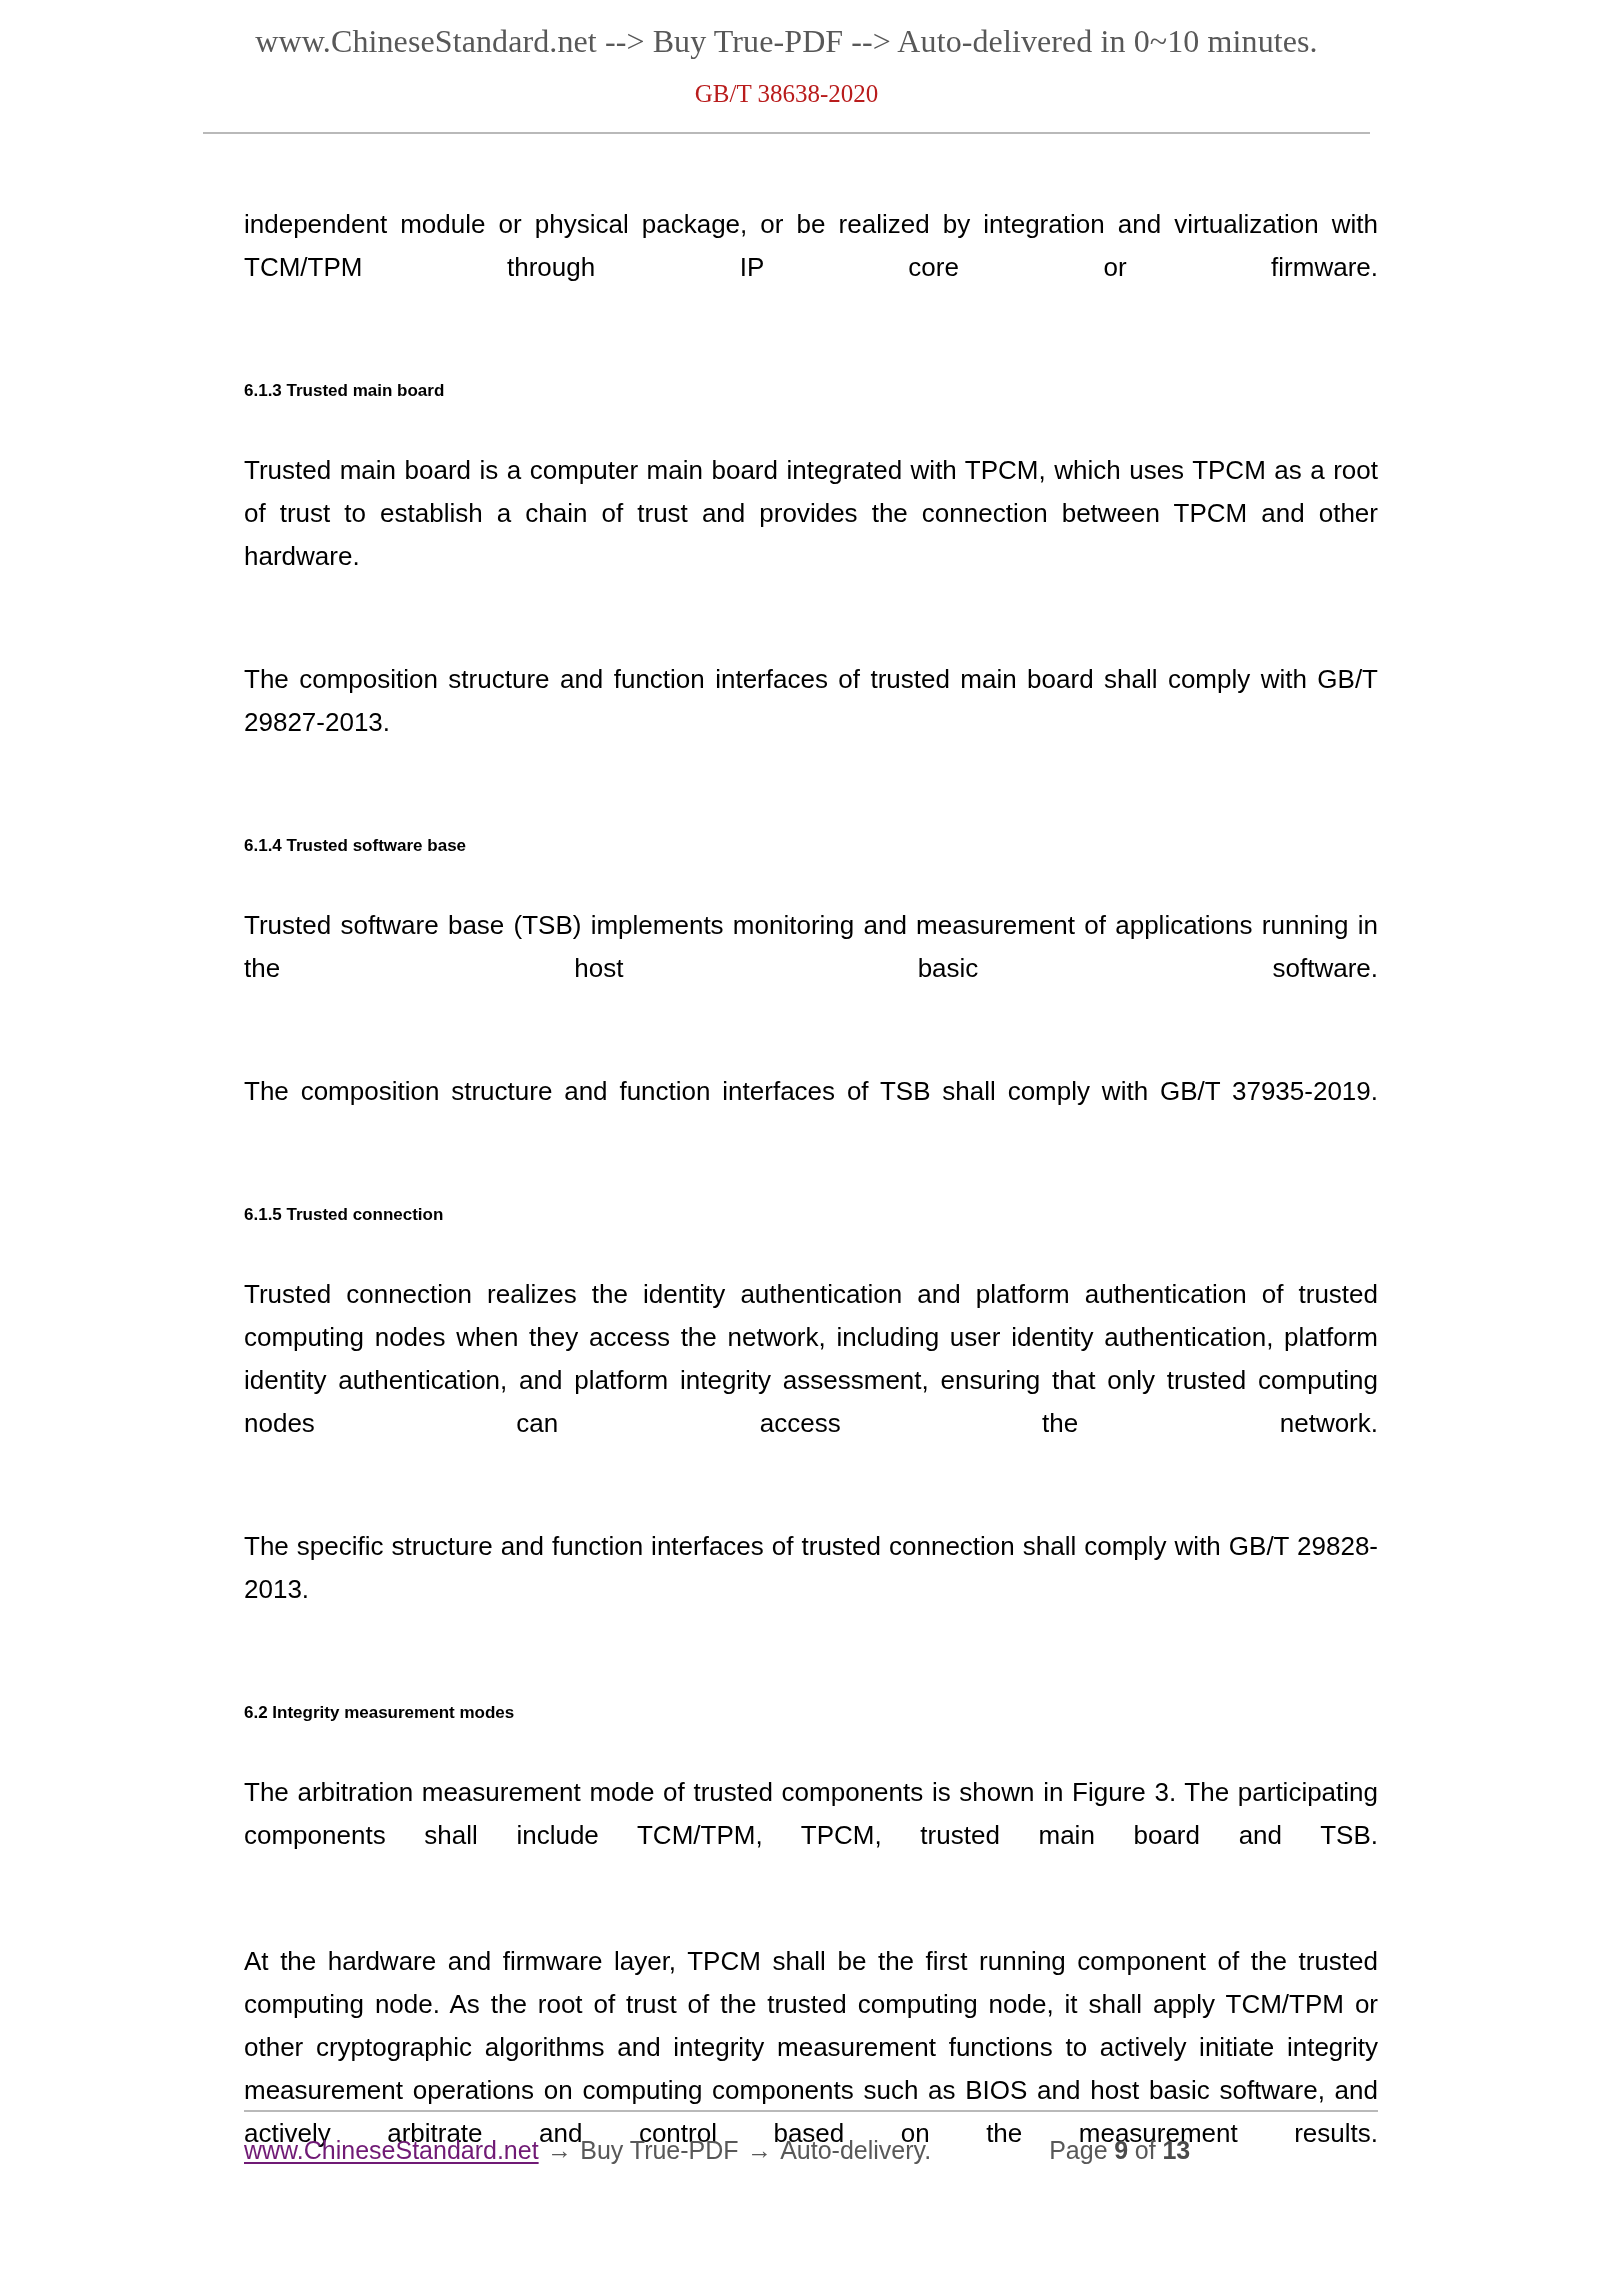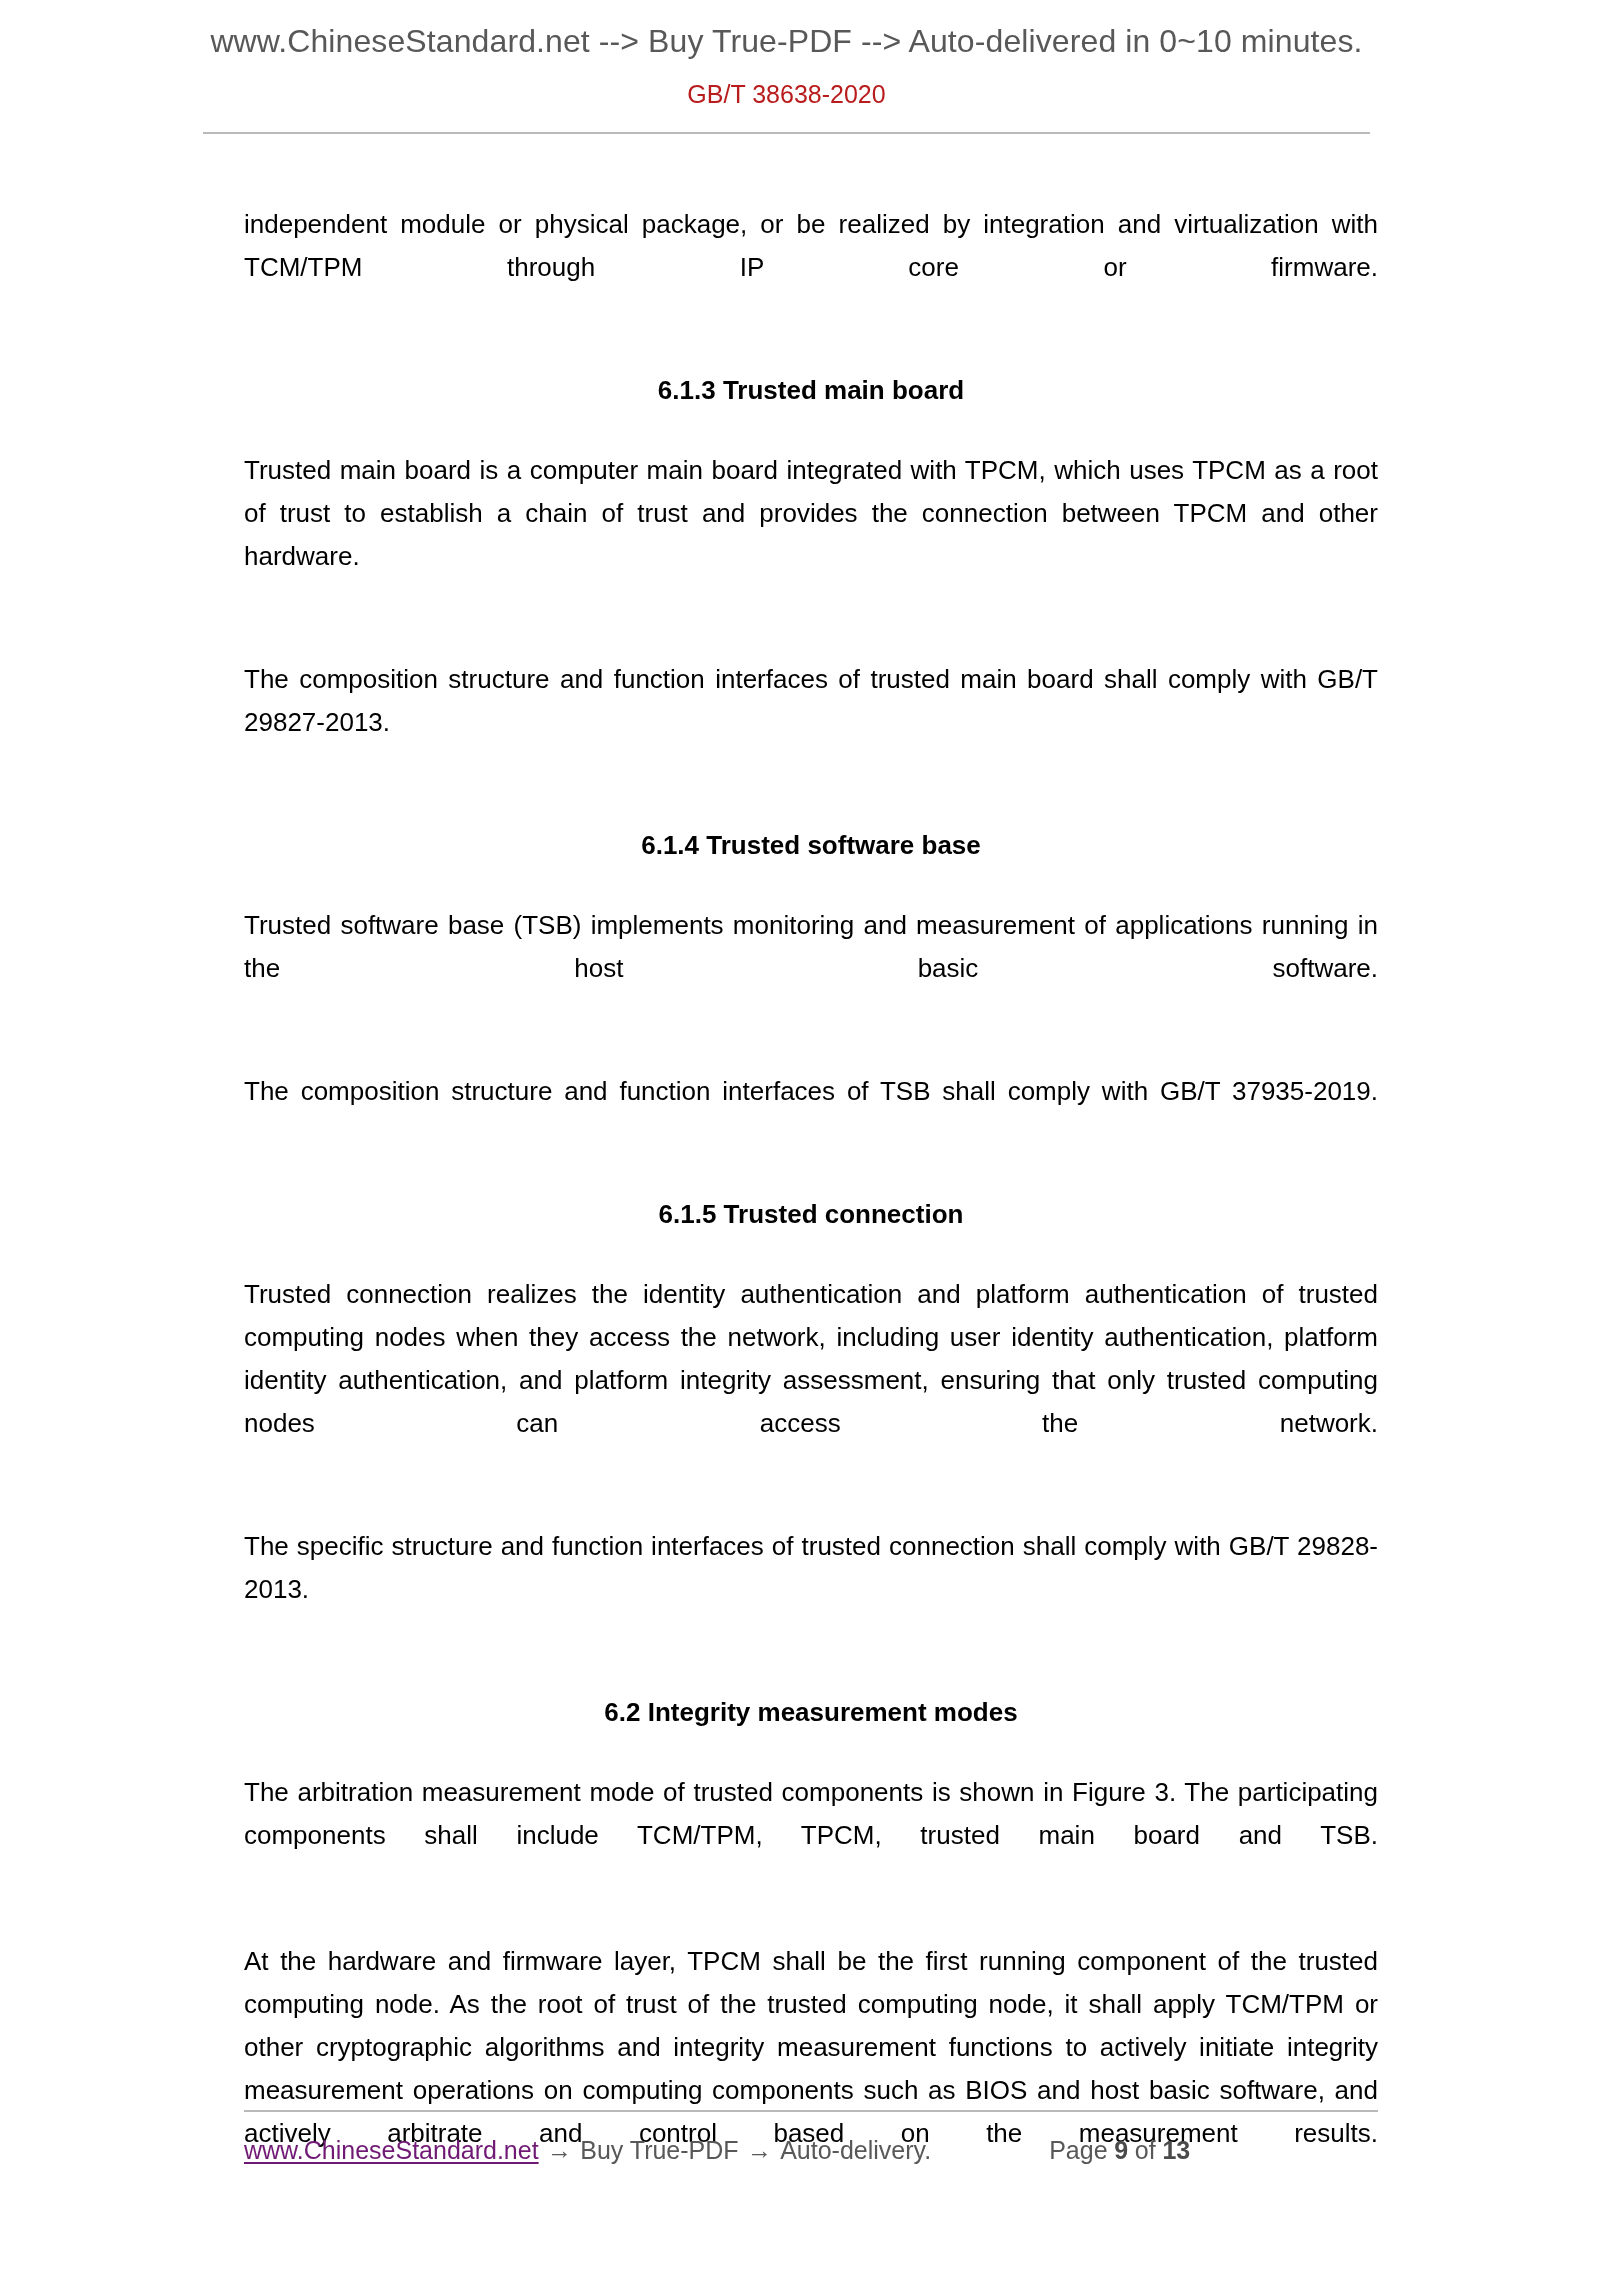--- a/index.html
+++ b/index.html
@@ -22,20 +22,21 @@
     height: 2295px;
     box-sizing: border-box;
   }
 
   
   .page-header {
     position: absolute;
     top: 0;
     left: 0;
     width: 1573px;
+    font-family: Liberation Serif, serif;
   }
   .watermark {
     text-align: center;
     color: #585858;
     font-size: 32px;
     line-height: 38px;
     letter-spacing: 0.1px;
     padding-top: 22px;
     white-space: nowrap;
   }
@@ -65,26 +66,26 @@
     line-height: 43px;
     color: #000000;
     text-align: justify;
     text-justify: inter-word;
     margin: 0 0 37px 0;
     word-spacing: 0.2px;
   }
   .para:last-child { margin-bottom: 0; margin-top: 40px; }
 
   .heading {
-    font-size: 26px;
+    font-size: 17px;
     line-height: 43px;
     font-weight: bold;
     color: #000000;
     margin: 0 0 37px 0;
-    text-align: center;
+    text-align: left;
   }
 
   
   .para::after {
     content: "";
     display: inline-block;
     width: 100%;
   }
 
   

